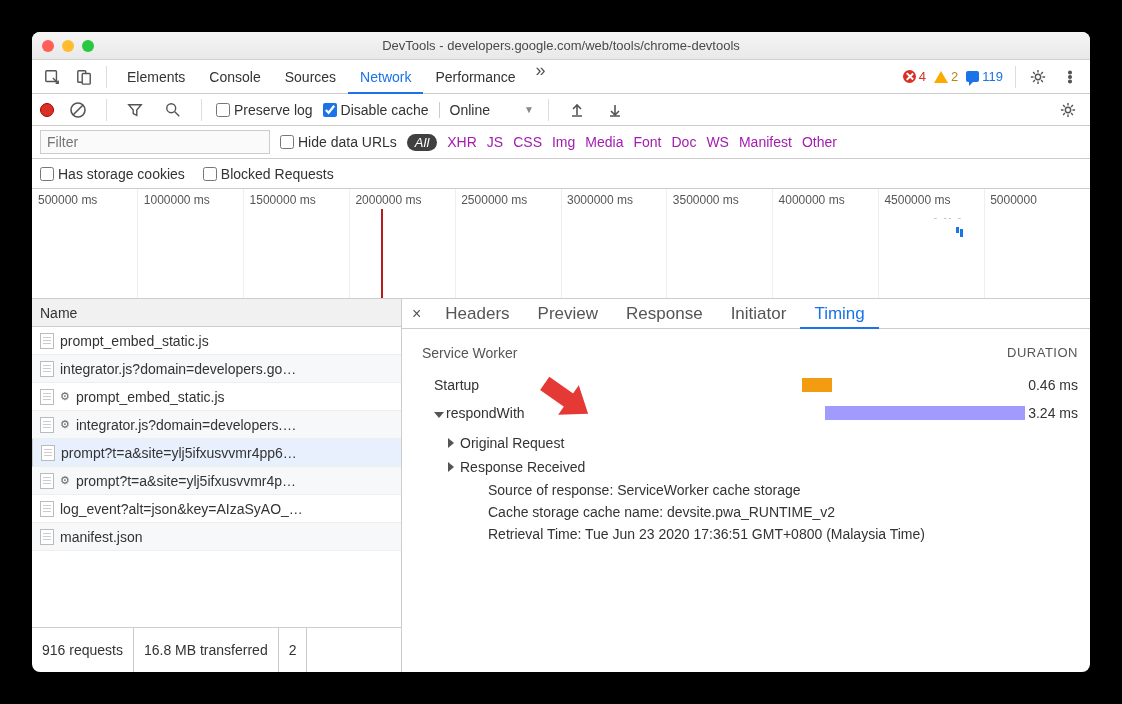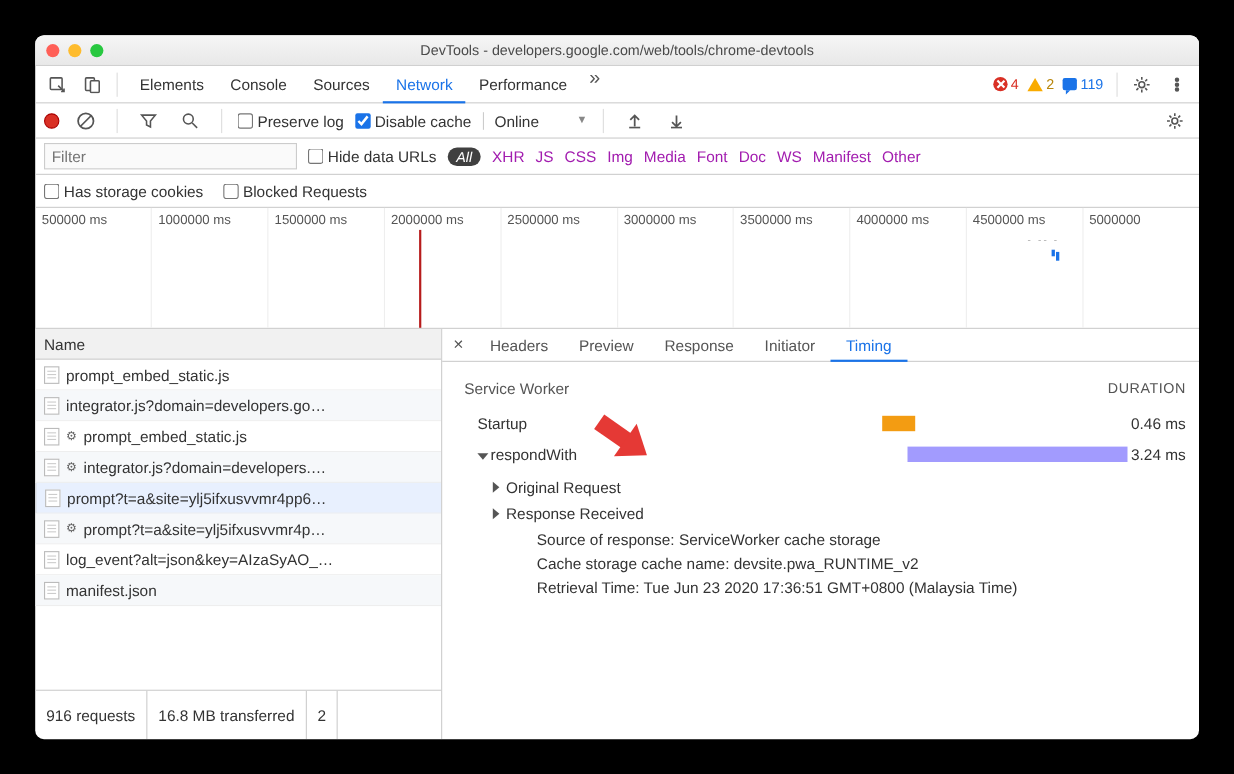--- a/index.html
+++ b/index.html
@@ -61,21 +61,21 @@
   .reqrow:nth-child(odd){background:#fff;}
   .reqrow:nth-child(even){background:#f6f8fa;}
   .reqrow.sel{background:#e8f0fe;}
   .ficon{width:14px;height:16px;border:1px solid #bbb;background:#fff;flex-shrink:0;position:relative;}
   .ficon::before{content:'';position:absolute;top:3px;left:2px;right:2px;height:1px;background:#ccc;box-shadow:0 3px 0 #ccc,0 6px 0 #ccc;}
   .gear{font-size:11px;color:#666;flex-shrink:0;}
   .statusbar{height:45px;border-top:1px solid #ccc;display:flex;align-items:center;font-size:14px;color:#333;}
   .statusbar span{padding:0 10px;border-right:1px solid #ccc;height:100%;display:flex;align-items:center;}
   .rightpane{flex:1;display:flex;flex-direction:column;}
   .detailtabs{height:30px;border-bottom:1px solid #ccc;display:flex;align-items:center;gap:0;}
-  .dtab{padding:0 14px;height:100%;display:flex;align-items:center;font-size:14px;color:#555;position:relative;}
+  .dtab{padding:0 14px;height:100%;display:flex;align-items:center;font-size:17px;color:#555;position:relative;}
   .dtab.active{color:#1a73e8;}
   .dtab.active::after{content:'';position:absolute;left:0;right:0;bottom:-1px;height:2px;background:#1a73e8;}
   .closex{padding:0 10px;color:#555;font-size:16px;}
   .detailbody{flex:1;padding:16px 12px 10px 20px;font-size:14px;color:#333;overflow:hidden;position:relative;}
   .dlhead{display:flex;justify-content:space-between;margin-bottom:10px;color:#555;}
   .durLabel{font-size:13px;letter-spacing:0.5px;}
   .trow{display:flex;align-items:center;height:28px;}
   .tlabel{width:200px;padding-left:12px;}
   .tbar{position:relative;flex:1;height:14px;}
   .bar1{position:absolute;left:48%;width:30px;height:14px;background:#f39c12;}

